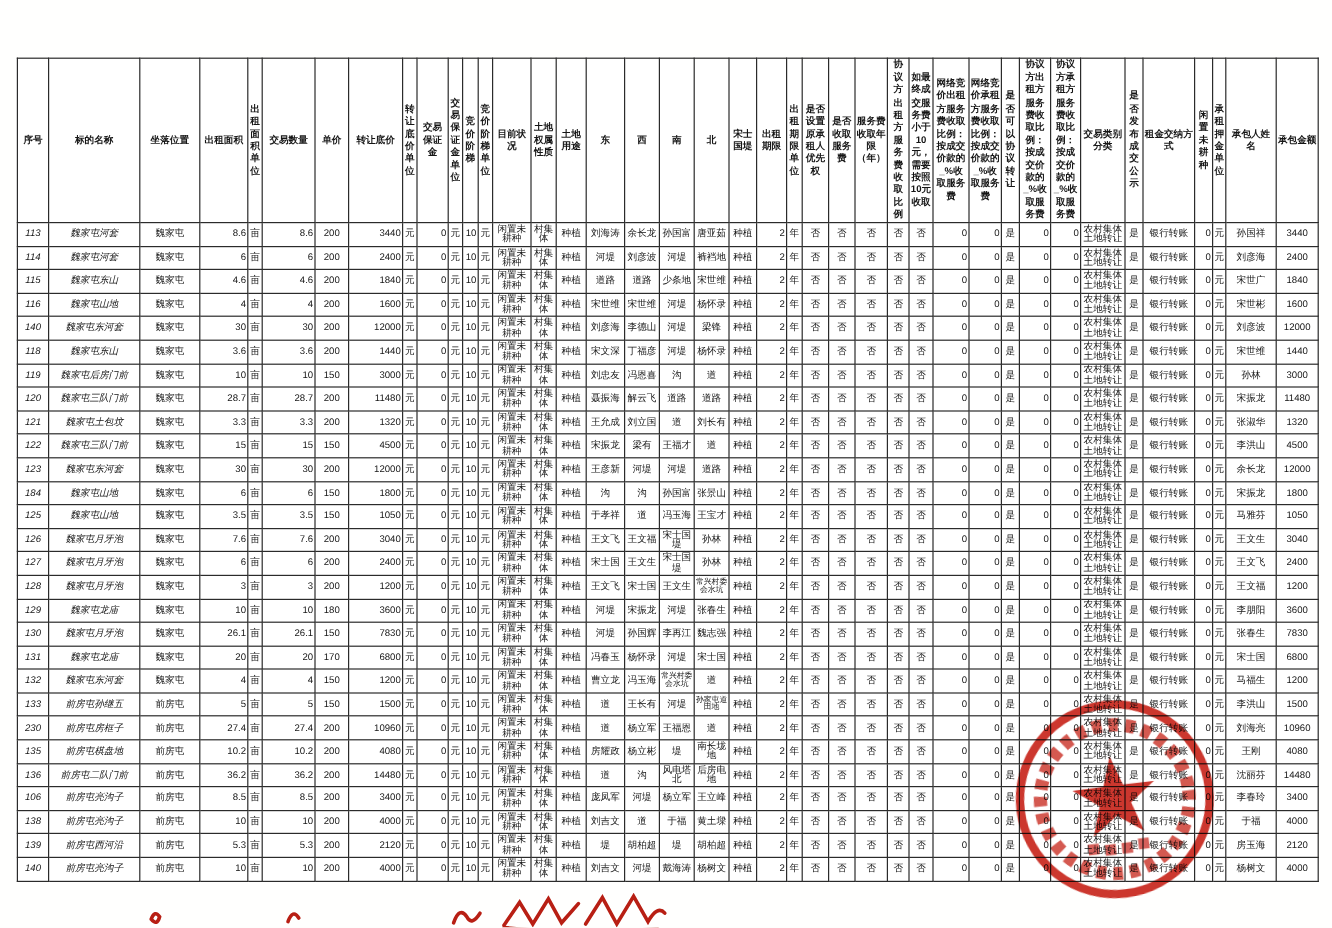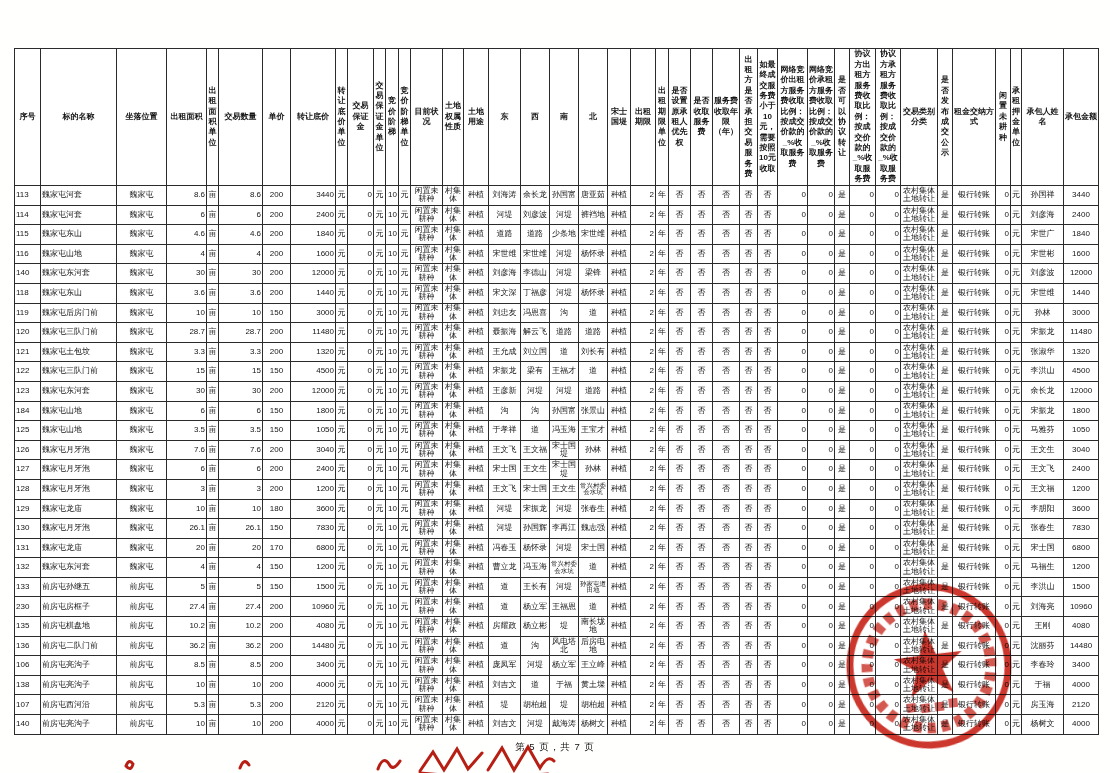--- a/index.html
+++ b/index.html
@@ -25,21 +25,21 @@
     height:136px;
     font-size:8px;font-weight:bold;line-height:1.3;
     text-align:center;
   }
   .grid td{
     height:18.6px;
     font-size:8px;line-height:1.05;
     text-align:center;
   }
   .grid td.num{text-align:right;}
-  .grid td.left{text-align:left;}
+  .grid td.left{text-align:center;font-style:italic;}
   .grid td.small{font-size:6.5px;line-height:1;}
   .footer{
     position:absolute;left:0;top:741px;width:1110px;
     text-align:center;font-size:9.5px;color:#111;
     letter-spacing:1px;
   }
   .seal{
     position:absolute;left:842px;top:579px;width:174px;height:174px;
     mix-blend-mode:multiply;opacity:.92;pointer-events:none;
   }
@@ -117,21 +117,21 @@
           <th>东</th>
           <th>西</th>
           <th>南</th>
           <th>北</th>
           <th>宋士国堤</th>
           <th>出租期限</th>
           <th>出租期限单位</th>
           <th>是否设置原承租人优先权</th>
           <th>是否收取服务费</th>
           <th>服务费收取年限（年）</th>
-          <th>出租方是否承担交易服务费</th>
+          <th>协议方出租方服务费收取比例</th>
           <th>如最终成交服务费小于10元，需要按照10元收取</th>
           <th>网络竞价出租方服务费收取比例：按成交价款的_%收取服务费</th>
           <th>网络竞价承租方服务费收取比例：按成交价款的_%收取服务费</th>
           <th>是否可以协议转让</th>
           <th>协议方出租方服务费收取比例：按成交价款的_%收取服务费</th>
           <th>协议方承租方服务费收取比例：按成交价款的_%收取服务费</th>
           <th>交易类别分类</th>
           <th>是否发布成交公示</th>
           <th>租金交纳方式</th>
           <th>闲置未耕种</th>
@@ -1227,21 +1227,21 @@
           <td class="num">0</td>
           <td>农村集体土地转让</td>
           <td>是</td>
           <td>银行转账</td>
           <td class="num">0</td>
           <td>元</td>
           <td>于福</td>
           <td>4000</td>
         </tr>
         <tr>
-          <td class="left">107</td>
+          <td class="left">139</td>
           <td class="left">前房屯西河沿</td>
           <td>前房屯</td>
           <td class="num">5.3</td>
           <td>亩</td>
           <td class="num">5.3</td>
           <td>200</td>
           <td class="num">2120</td>
           <td>元</td>
           <td class="num">0</td>
           <td>元</td>
@@ -1313,21 +1313,20 @@
           <td>是</td>
           <td>银行转账</td>
           <td class="num">0</td>
           <td>元</td>
           <td>杨树文</td>
           <td>4000</td>
         </tr>
       </tbody>
     </table>
 
-  <div class="footer">第 5 页，共 7 页</div>
 
   <div class="seal">
     <svg width="174" height="174" viewBox="0 0 174 174">
       <defs>
         <filter id="rough">
             <feGaussianBlur stdDeviation="0.55"></feGaussianBlur>
           </filter>
       </defs>
       <g filter="url(#rough)" transform="rotate(-7 87 87)">
         <circle cx="87" cy="87" r="79" fill="none" stroke="#c8281e" stroke-width="7"></circle>

